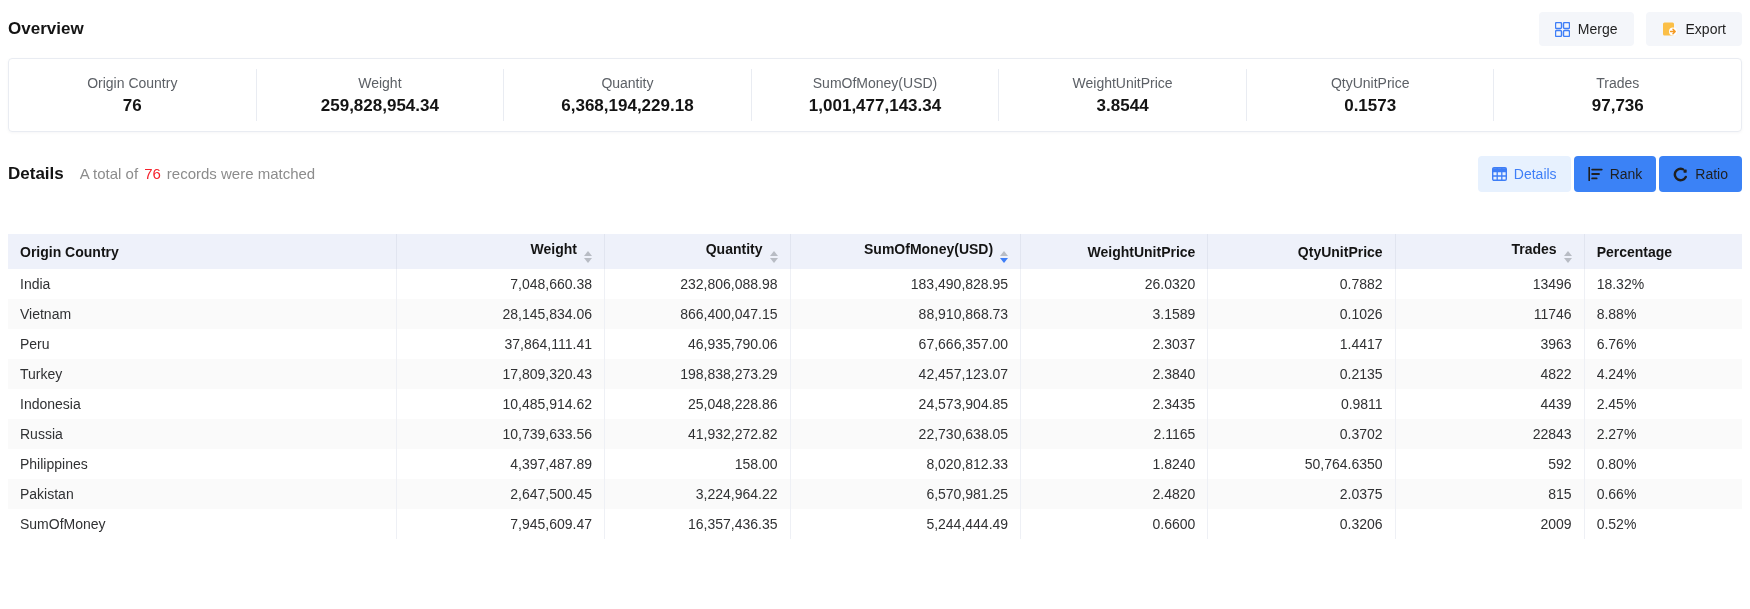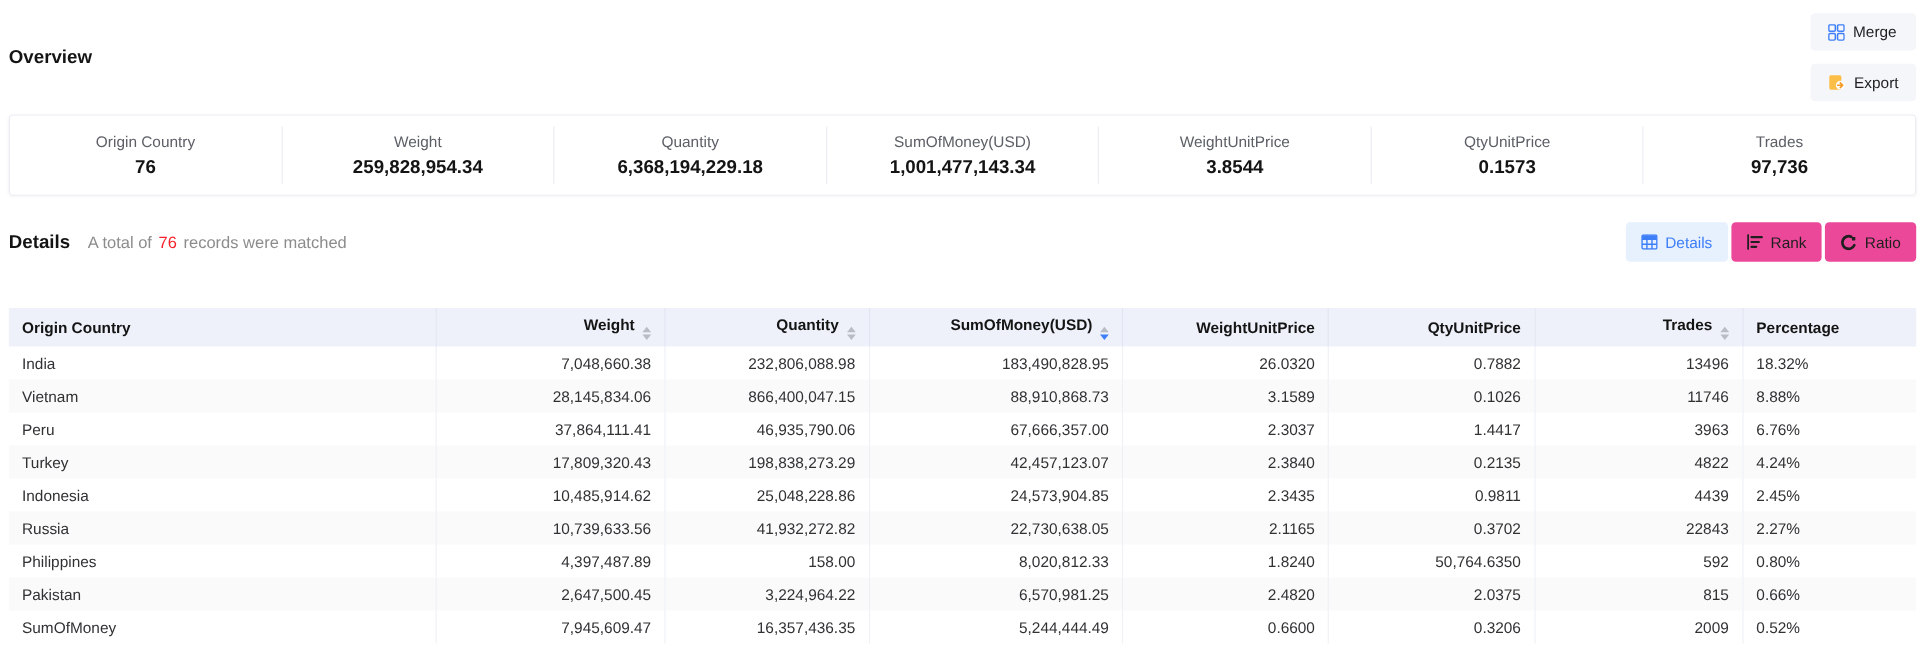--- a/index.html
+++ b/index.html
@@ -7,21 +7,21 @@
   body {
     width:1750px; height:609px;
     font-family:"Liberation Sans","DejaVu Sans",sans-serif;
     color:#1f1f1f; font-size:14px; overflow:hidden;
   }
   .page { padding:0 8px; }
 
   
   .topbar { display:flex; justify-content:space-between; align-items:center; padding:12px 0 10px 0;gap:43px; }
   .section-title { font-size:17px; font-weight:bold; color:#141414; }
-  .topbar-actions { display:flex; gap:12px;flex-direction:column; }
+  .topbar-actions { display:flex; gap:12px; }
   .btn {
     display:inline-flex; align-items:center; gap:8px;
     background:#f4f6fa; border:none; border-radius:4px;
     padding:0 16px; height:34px; font-size:14px; color:#1f1f1f;
     font-family:inherit; cursor:pointer;
   }
   .btn svg { display:block; }
 
   
   .summary-card {
@@ -40,21 +40,21 @@
 
   
   .details-bar { display:flex; justify-content:space-between; align-items:center; margin-top:24px; }
   .details-left { display:flex; align-items:baseline; gap:16px; }
   .match-text { color:#8c8c8c; font-size:15px; }
   .match-count { color:#f5222d; padding:0 6px; }
   .view-tabs { display:flex; gap:3px; }
   .tab {
     display:inline-flex; align-items:center; gap:7px;
     padding:0 14px; height:36px; border-radius:4px; border:none;
-    background:#ec4899; color:#1f1f1f; font-size:14px; font-family:inherit; cursor:pointer;
+    background:#3b82f6; color:#1f1f1f; font-size:14px; font-family:inherit; cursor:pointer;
   }
   .tab.active { background:#e7f1fe; color:#3e7ef7; }
   .tab svg { display:block; }
 
   
   .details-table { width:100%; border-collapse:collapse; table-layout:fixed; margin-top:42px; font-size:14px; }
   .details-table th {
     background:#eef1fa; font-weight:bold; color:#141414;
     height:35px; padding:0 12px; border-right:1px solid #e1e5f0;
   }

